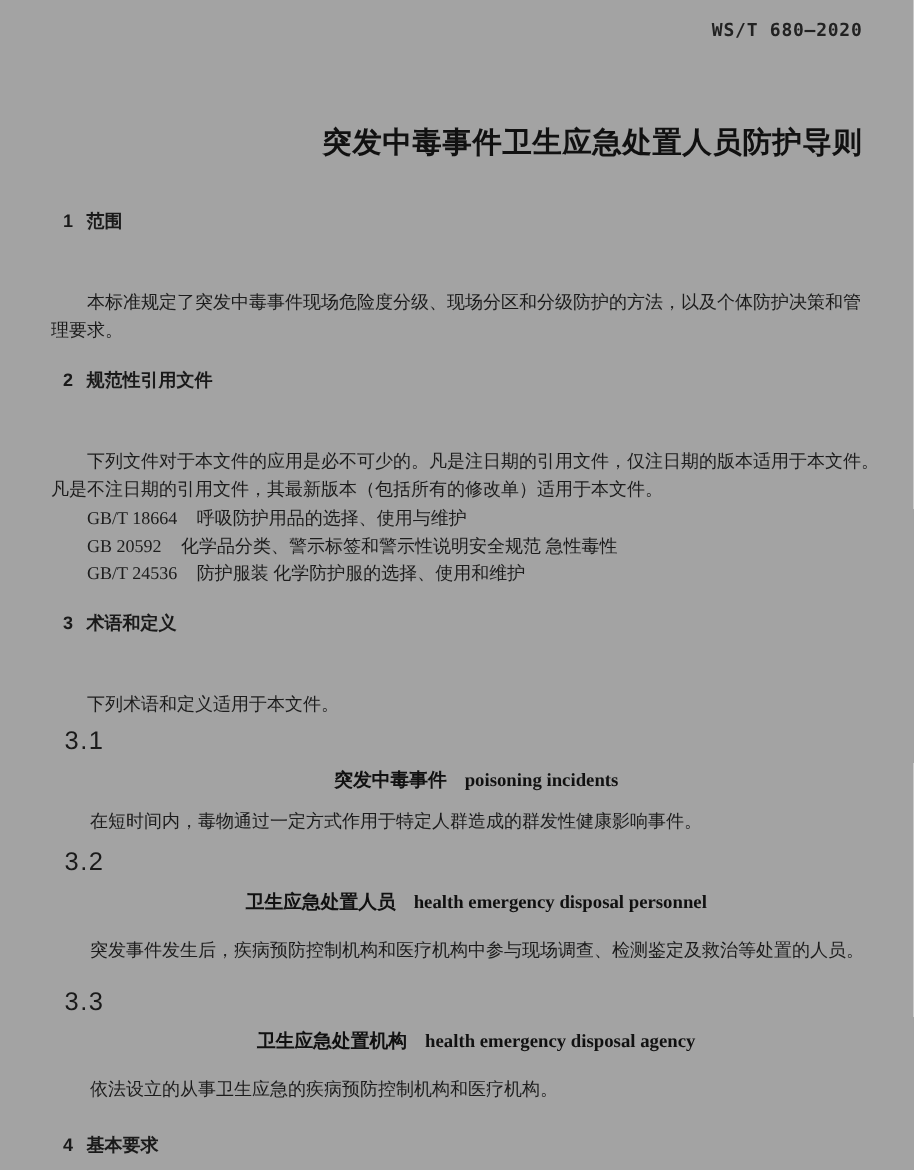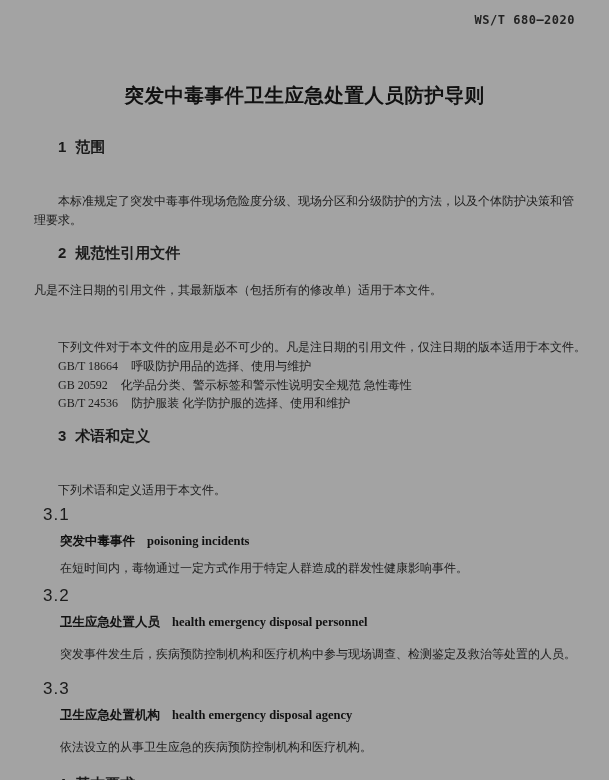--- a/index.html
+++ b/index.html
@@ -9,28 +9,28 @@
     padding:0 34px;position:relative;overflow:hidden;
     font-family:"Liberation Serif","DejaVu Serif",serif;
     font-size:12px;
   }
   .doc-code{
     margin-top:13px;line-height:14px;text-align:right;
     font-family:"DejaVu Sans Mono",monospace;
     font-weight:bold;font-size:12px;letter-spacing:0.5px;color:#222;
   }
   .doc-title{
-    margin:57px 0 0 0;line-height:23px;text-align:center;
+    margin:57px 0 0 0;line-height:23px;text-align:right;
     font-family:"Liberation Sans","DejaVu Sans",sans-serif;
     font-weight:bold;font-size:19.5px;color:#111;letter-spacing:0.5px;
   }
   .clause-heading{
-    margin-left:24px;line-height:14px;
+    margin-left:8px;line-height:14px;
     font-family:"Liberation Sans","DejaVu Sans",sans-serif;
-    font-weight:bold;font-size:15px;color:#1a1a1a;white-space:nowrap;
+    font-weight:bold;font-size:12px;color:#1a1a1a;white-space:nowrap;
   }
   .clause-heading .c-label{margin-left:9px;}
   .h-scope{margin-top:33px;}
   .h-refs{margin-top:16px;}
   .h-terms{margin-top:16px;}
   .h-basic{margin-top:20px;}
   .h-basic-sub{margin-top:23px;}
   .para{margin-top:14px;}
   .para .line{line-height:19px;white-space:nowrap;}
   .para .first{padding-left:24px;margin-top:38px;}
@@ -38,21 +38,21 @@
   .ref-row{margin-left:24px;line-height:18.6px;white-space:nowrap;}
   .ref-row .ref-title{margin-left:13px;}
   .terms-intro{margin-top:20px;}
   .sub-num{
     margin-left:9px;line-height:14px;
     font-family:"Liberation Sans","DejaVu Sans",sans-serif;
     font-size:17px;letter-spacing:1px;color:#1a1a1a;
   }
   .term-line{
     margin-left:26px;line-height:14px;white-space:nowrap;
-    font-weight:bold;font-size:12.5px;color:#111;
+    font-weight:bold;font-size:12.5px;color:#111;text-align:center;
   }
   .term-line .term-zh{font-family:"Liberation Sans","DejaVu Sans",sans-serif;}
   .term-line .term-en{margin-left:12px;font-family:"Liberation Serif","DejaVu Serif",serif;}
   .def-line{margin-left:26px;line-height:19px;white-space:nowrap;}
   .mt8{margin-top:8px;}.mt11{margin-top:11px;}.mt12a{margin-top:12px;}
   .mt9{margin-top:16px;}.mt12b{margin-top:18px;}
 </style>
 </head>
 <body>
 
@@ -67,22 +67,22 @@
   </div>
   <div class="para">
     <div class="line first">本标准规定了突发中毒事件现场危险度分级、现场分区和分级防护的方法，以及个体防护决策和管</div>
     <div class="line">理要求。</div>
   </div>
 
   <div class="clause-heading h-refs">
     <span class="c-num">2</span><span class="c-label">规范性引用文件</span>
   </div>
   <div class="para refs-intro">
+    <div class="line first">下列文件对于本文件的应用是必不可少的。凡是注日期的引用文件，仅注日期的版本适用于本文件。</div>
     <div class="line">凡是不注日期的引用文件，其最新版本（包括所有的修改单）适用于本文件。</div>
-    <div class="line first">下列文件对于本文件的应用是必不可少的。凡是注日期的引用文件，仅注日期的版本适用于本文件。</div>
   </div>
   <div class="ref-list">
     <div class="ref-row">
       <span class="ref-code">GB/T 18664</span><span class="ref-title">呼吸防护用品的选择、使用与维护</span>
     </div>
     <div class="ref-row">
       <span class="ref-code">GB 20592</span><span class="ref-title">化学品分类、警示标签和警示性说明安全规范 急性毒性</span>
     </div>
     <div class="ref-row">
       <span class="ref-code">GB/T 24536</span><span class="ref-title">防护服装 化学防护服的选择、使用和维护</span>

